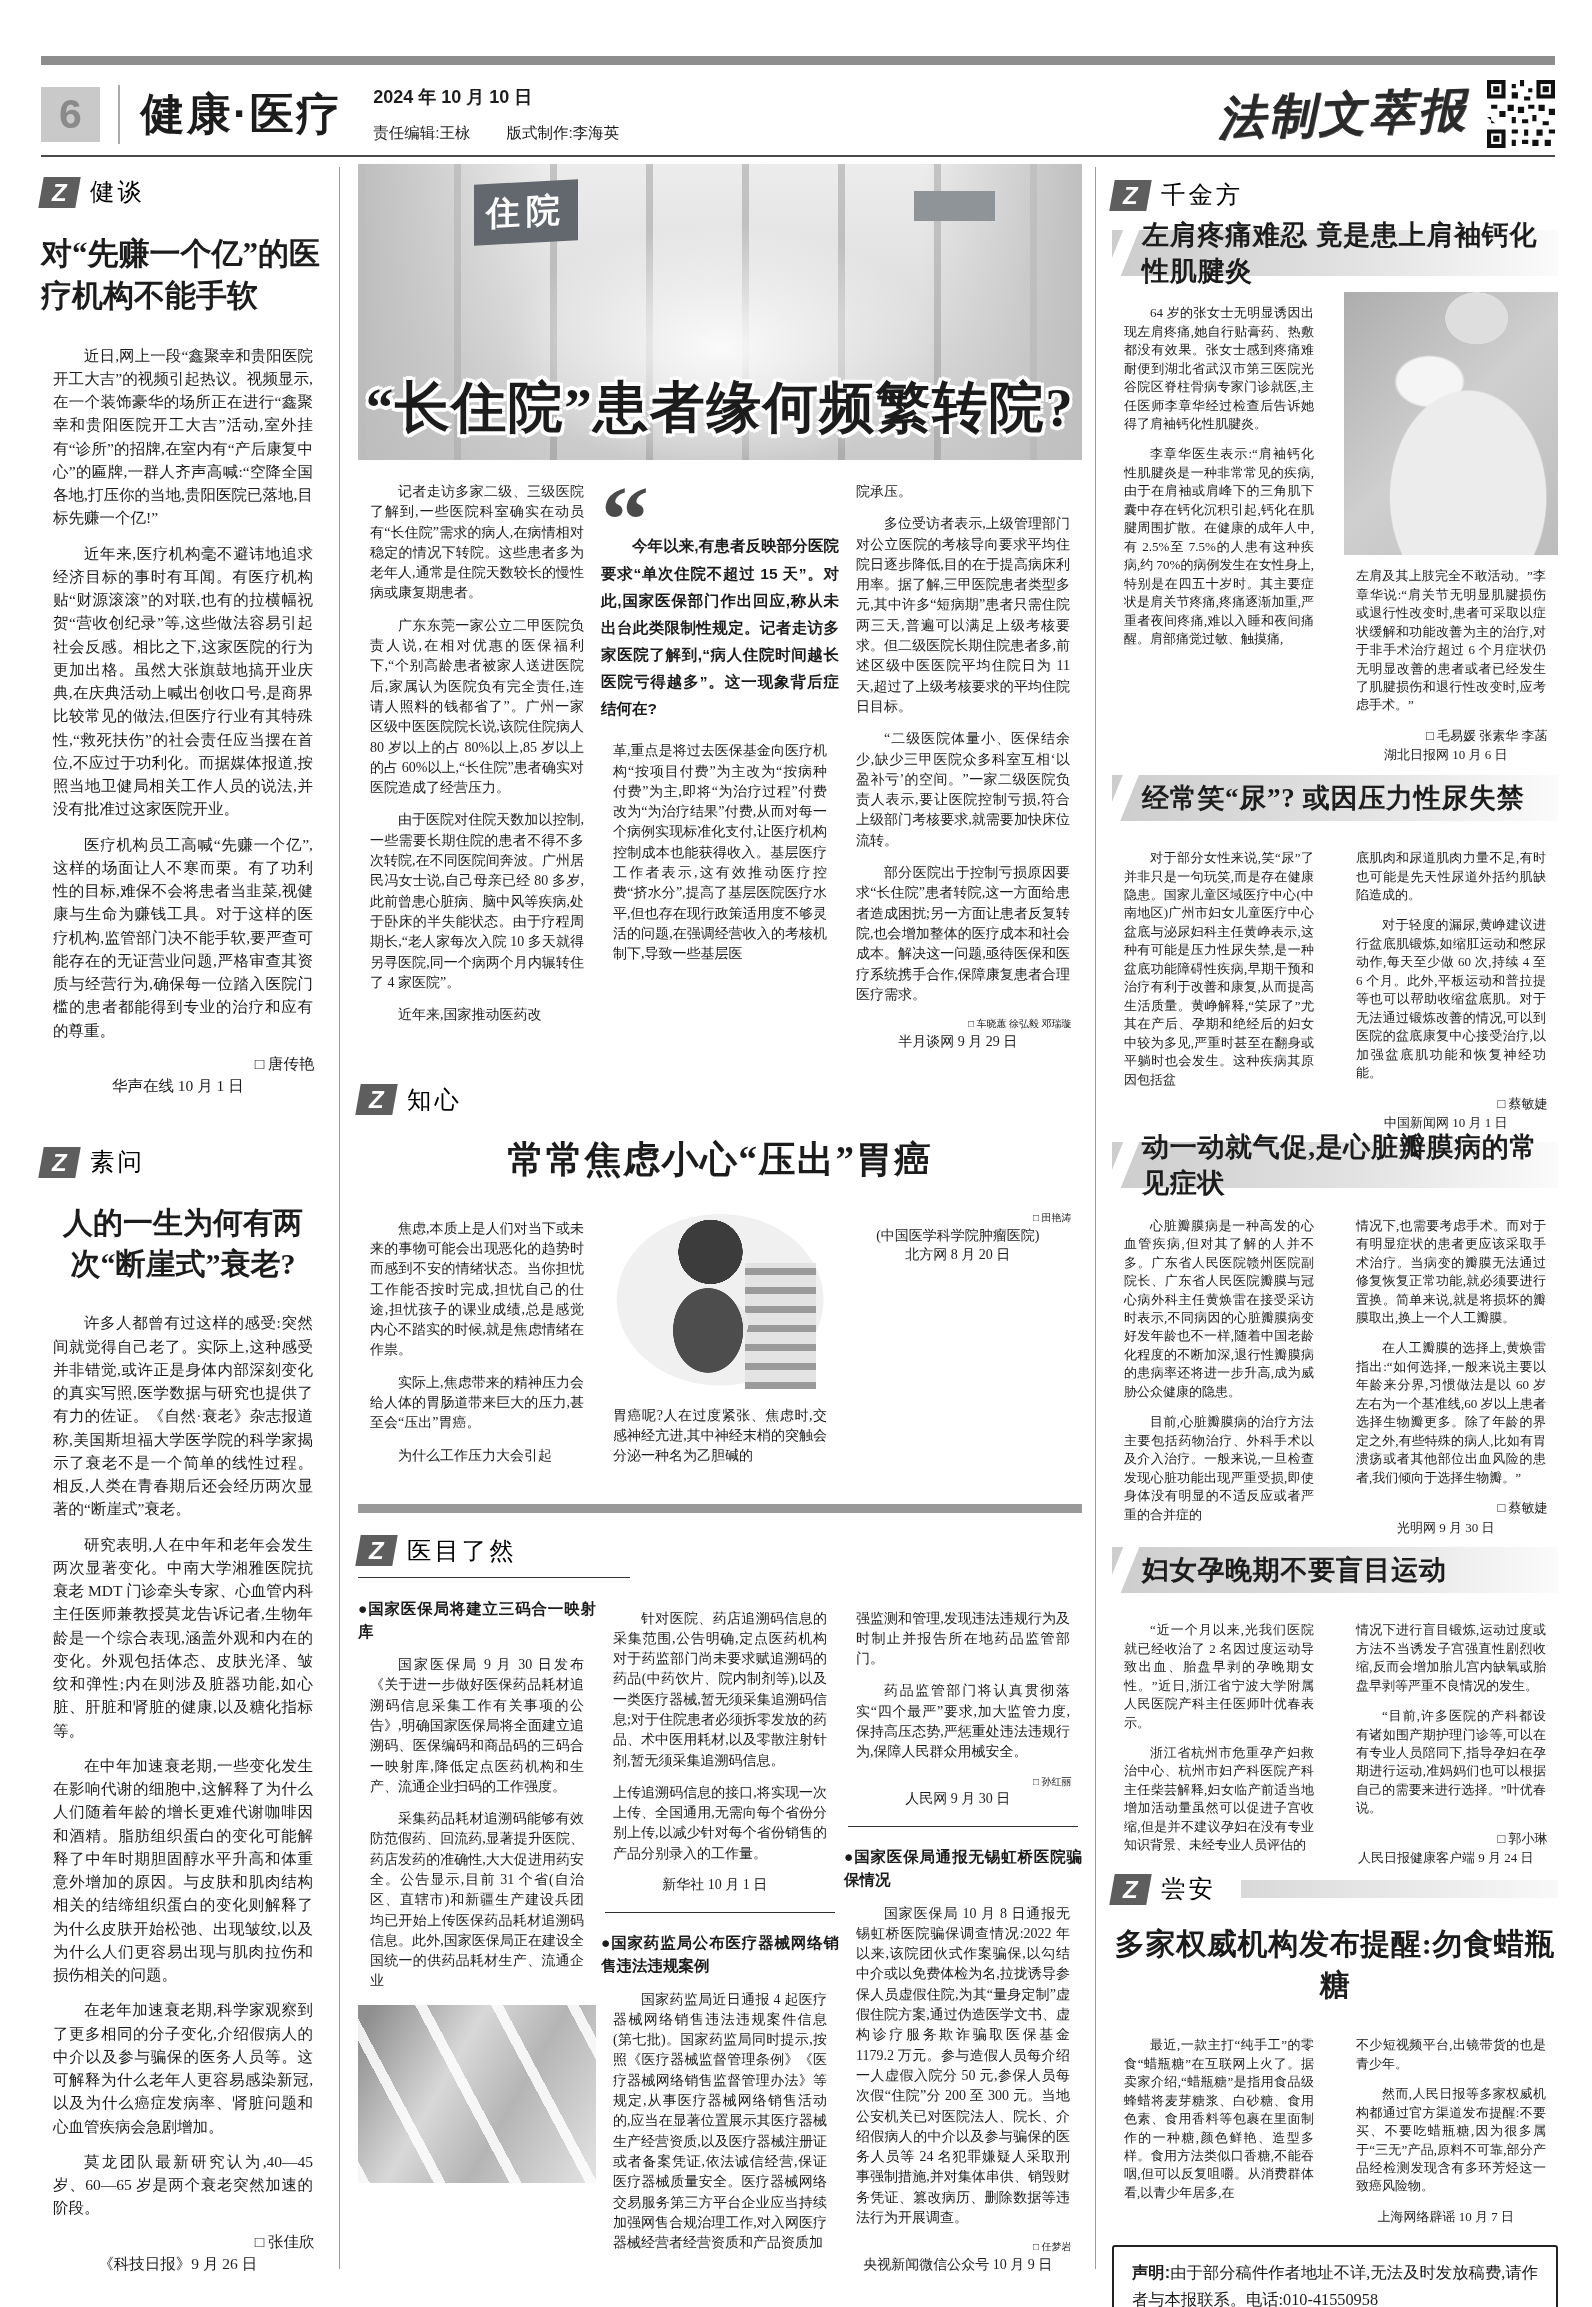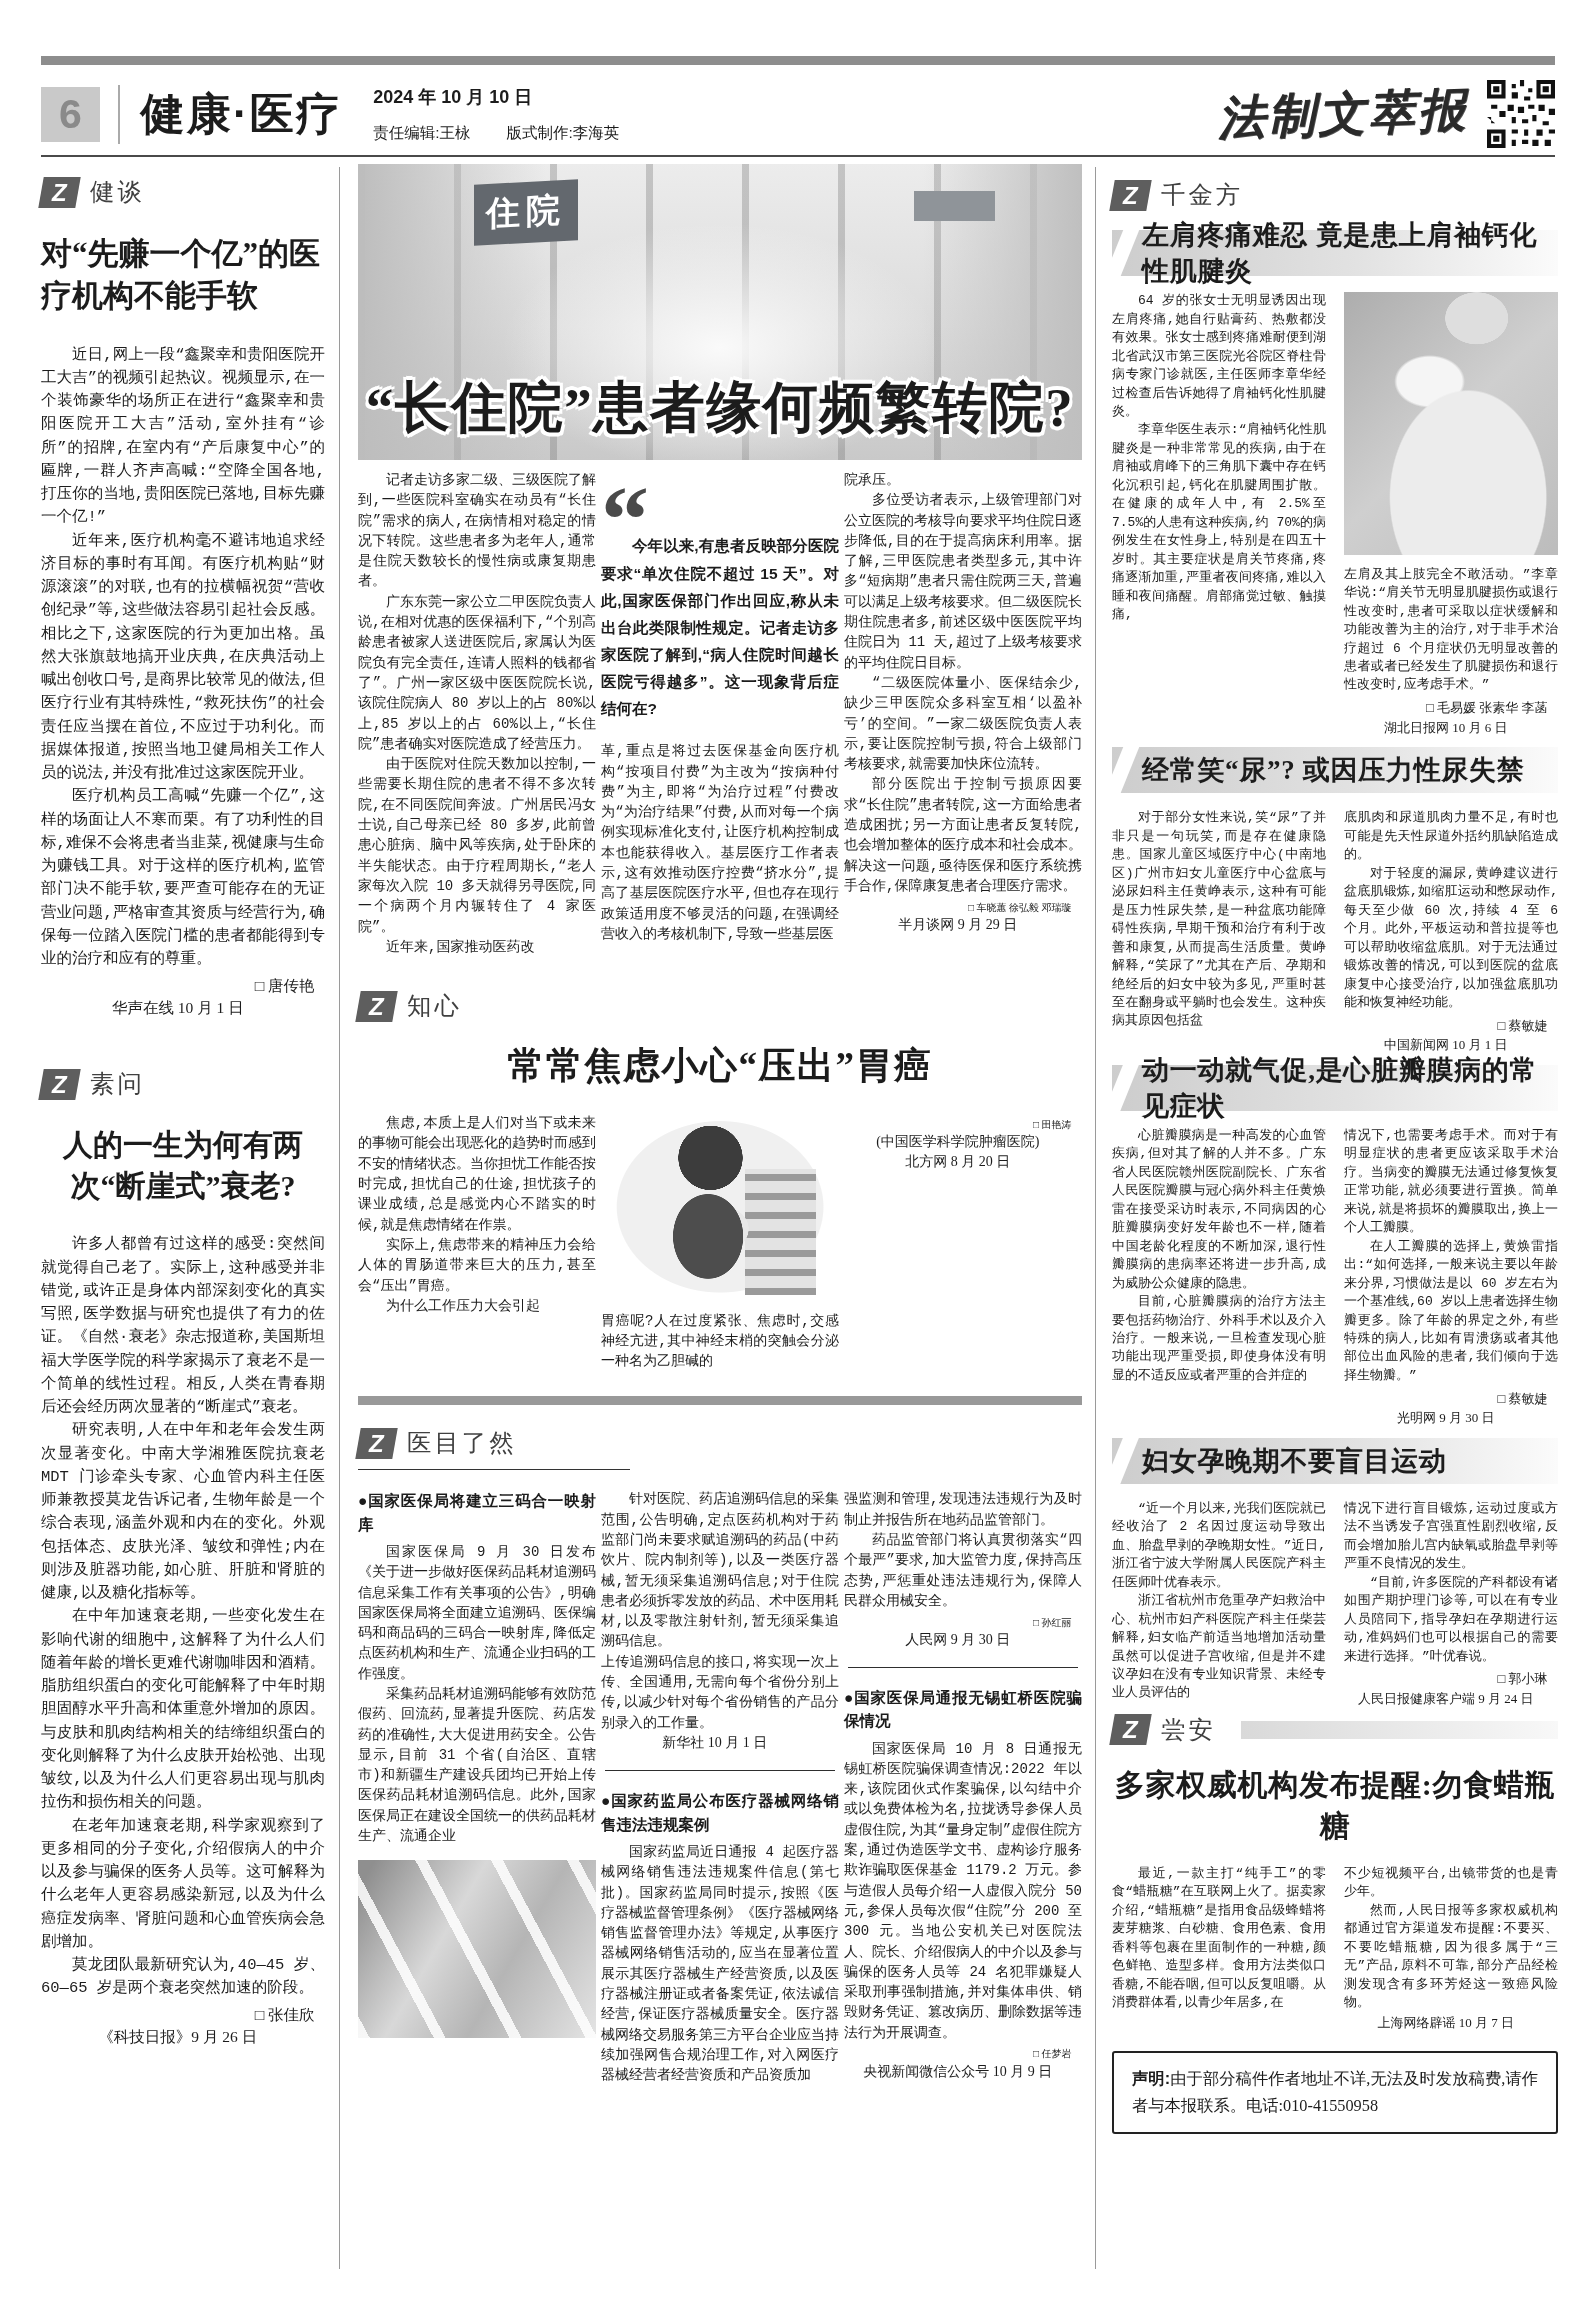--- a/index.html
+++ b/index.html
@@ -24,23 +24,23 @@
   .vl{position:absolute;width:0.7px;background:#9a9a9a;top:167px;height:2102px;}
   .v1{left:339px;} .v2{left:1095px;}
   .leftcol{position:absolute;left:41px;width:284px;top:176px;}
   .centercol{position:absolute;left:358px;width:724px;top:164px;}
   .rightcol{position:absolute;left:1112px;width:446px;top:179px;}
   
   .seclbl{display:flex;align-items:center;gap:12px;margin:0 0 19px 0;}
   .zlogo{width:37px;height:31px;background:#5e5e5e;transform:skewX(-10deg);display:grid;place-items:center;
          color:#fff;font:900 italic 24px "Liberation Sans",sans-serif;}
   .zlogo span{transform:skewX(10deg);}
-  .lbltxt{font-size:24.4px;color:#404040;font-family:"Liberation Sans",sans-serif;letter-spacing:3px;}
+  .lbltxt{font-size:24.4px;color:#000000;font-family:"Liberation Sans",sans-serif;letter-spacing:3px;}
   .lblband{flex:1;height:18px;background:linear-gradient(90deg,#d9d9d9,#f8f8f8);margin-left:13.3px;}
-  .bp{font-size:14px;line-height:1.45;text-align:justify;margin:0;font-family:Liberation Mono, monospace;}
+  .bp{font-size:14px;line-height:1.45;text-align:justify;margin:12px;}
   .ind{text-indent:2em;}
   .by{text-align:right;font-size:10px;margin:4.4px 10.4px 0 0;}
   .src{text-align:center;font-size:14px;margin:1.5px 10.4px 0 0;}
   .item{font-family:"Liberation Sans",sans-serif;font-weight:700;font-size:15.5px;line-height:1.5;
         text-align:justify;margin:0 0 6px 0;}
   .hdiv{border-top:1.5px solid #2e2e2e;margin:18px 4.4px;}
   .qmark{height:58px;font-size:96px;line-height:1.05;color:#4a4a4a;font-weight:700;overflow:hidden;}
   .qmark::before{content:"“";}
   .qt{font-family:"Liberation Sans",sans-serif;font-weight:700;font-size:15.5px;line-height:1.75;
       text-align:justify;text-indent:2em;margin:4.4px 0 19px 0;}

